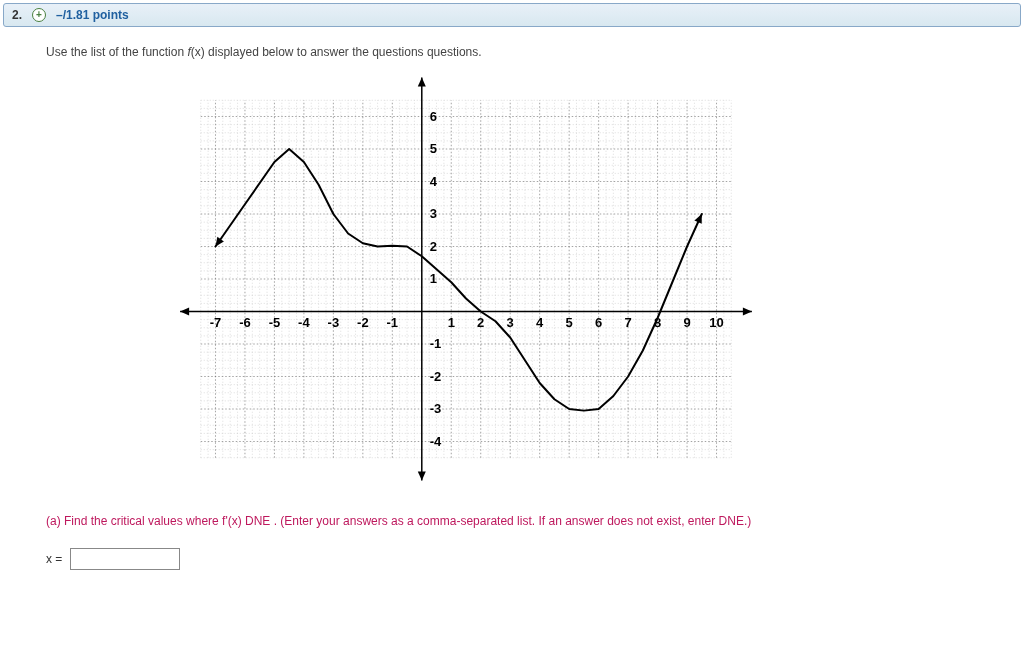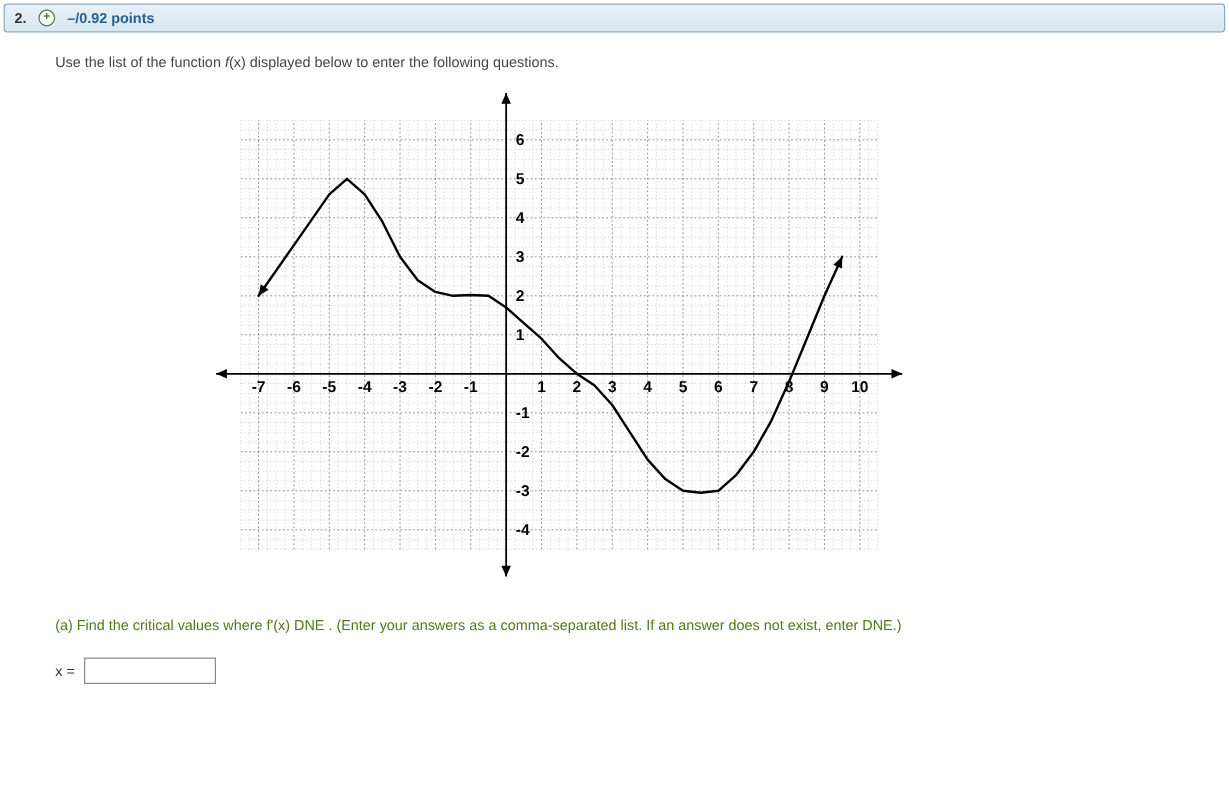--- a/index.html
+++ b/index.html
@@ -55,21 +55,21 @@
       height: 410px;
       margin: 0 0 30px 120px;
     }
     .graph-container svg {
       position: absolute;
       top: 0;
       left: 0;
     }
     .sub-question {
       margin-top: 30px;
-      color: #4d7c0f;
+      color: #be185d;
     }
     .answer-row {
       margin-top: 20px;
       display: flex;
       align-items: center;
       gap: 8px;
     }
     .answer-label {
       color: #333;
     }
@@ -87,26 +87,26 @@
       font-weight: bold;
       fill: #000;
     }
   </style>
 </head>
 <body>
 
 <div class="question-header">
   <span class="question-number">2.</span>
   <span class="expand-icon">+</span>
-  <span class="points">–/0.92 points</span>
+  <span class="points">–/1.81 points</span>
 </div>
 
 <div class="question-body">
   <div class="question-text">
-    <span>Use the list of the function </span><i><span>f</span></i><span>(x)</span><span> displayed below to enter the following questions.</span>
+    <span>Use the list of the function </span><i><span>f</span></i><span>(x)</span><span> displayed below to answer the questions questions.</span>
   </div>
 
   <div class="graph-container">
     <svg id="graph-svg" width="600" height="410">
         <line x1="34.73684210526316" y1="383.75" x2="565.2631578947369" y2="383.75" stroke="#bbb" stroke-width="0.5" stroke-dasharray="1,2"></line>
         <line x1="34.73684210526316" y1="375.625" x2="565.2631578947369" y2="375.625" stroke="#bbb" stroke-width="0.5" stroke-dasharray="1,2"></line>
         <line x1="34.73684210526316" y1="359.375" x2="565.2631578947369" y2="359.375" stroke="#bbb" stroke-width="0.5" stroke-dasharray="1,2"></line>
         <line x1="34.73684210526316" y1="351.25" x2="565.2631578947369" y2="351.25" stroke="#bbb" stroke-width="0.5" stroke-dasharray="1,2"></line>
         <line x1="34.73684210526316" y1="343.125" x2="565.2631578947369" y2="343.125" stroke="#bbb" stroke-width="0.5" stroke-dasharray="1,2"></line>
         <line x1="34.73684210526316" y1="326.875" x2="565.2631578947369" y2="326.875" stroke="#bbb" stroke-width="0.5" stroke-dasharray="1,2"></line>

